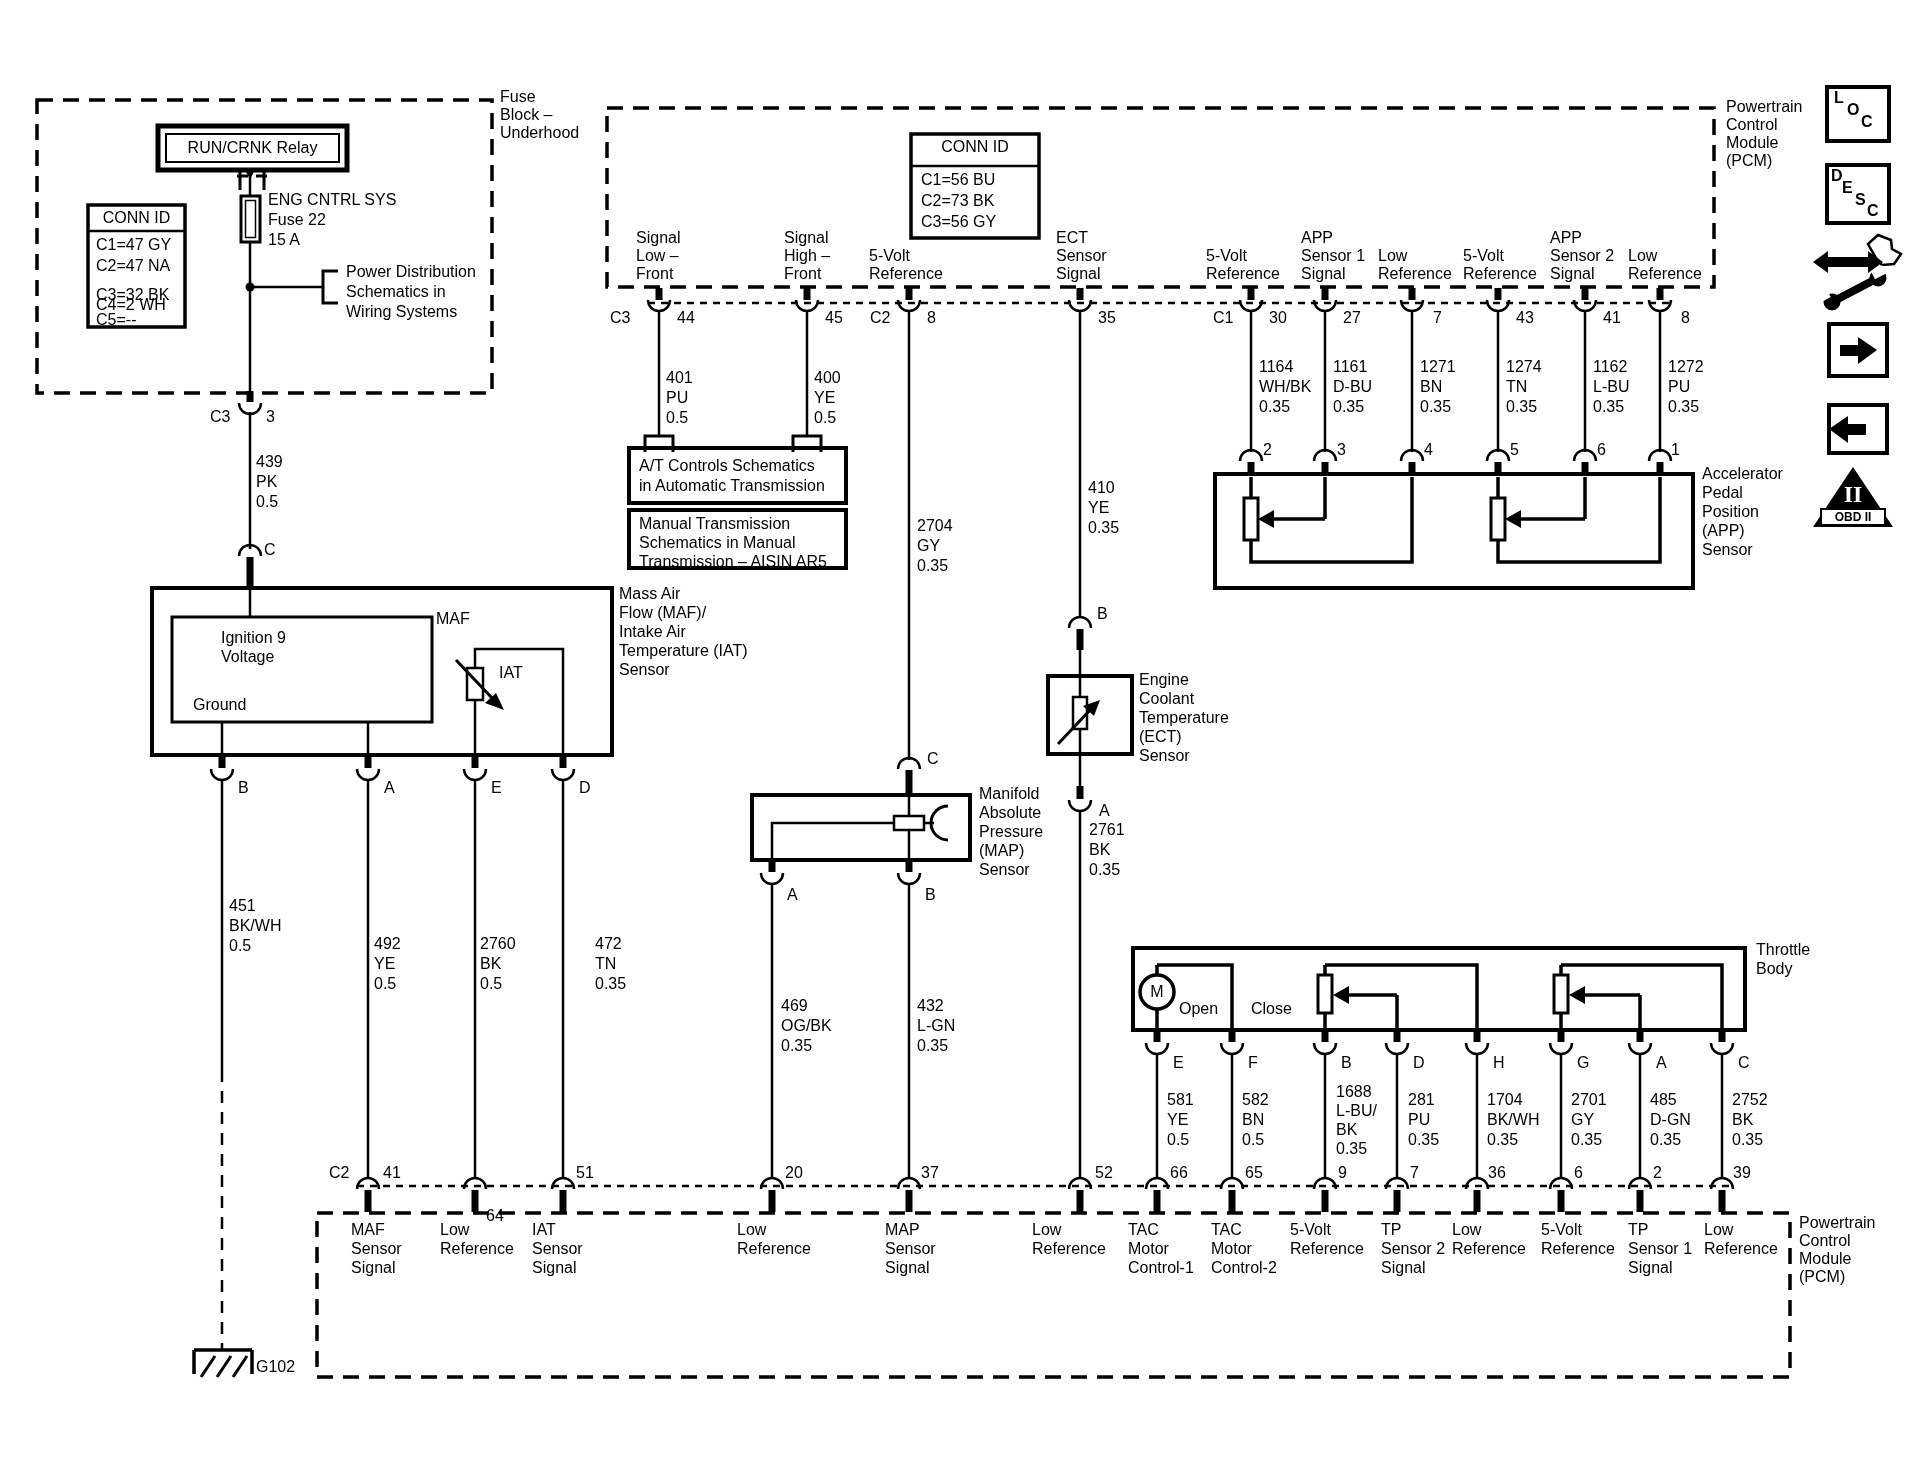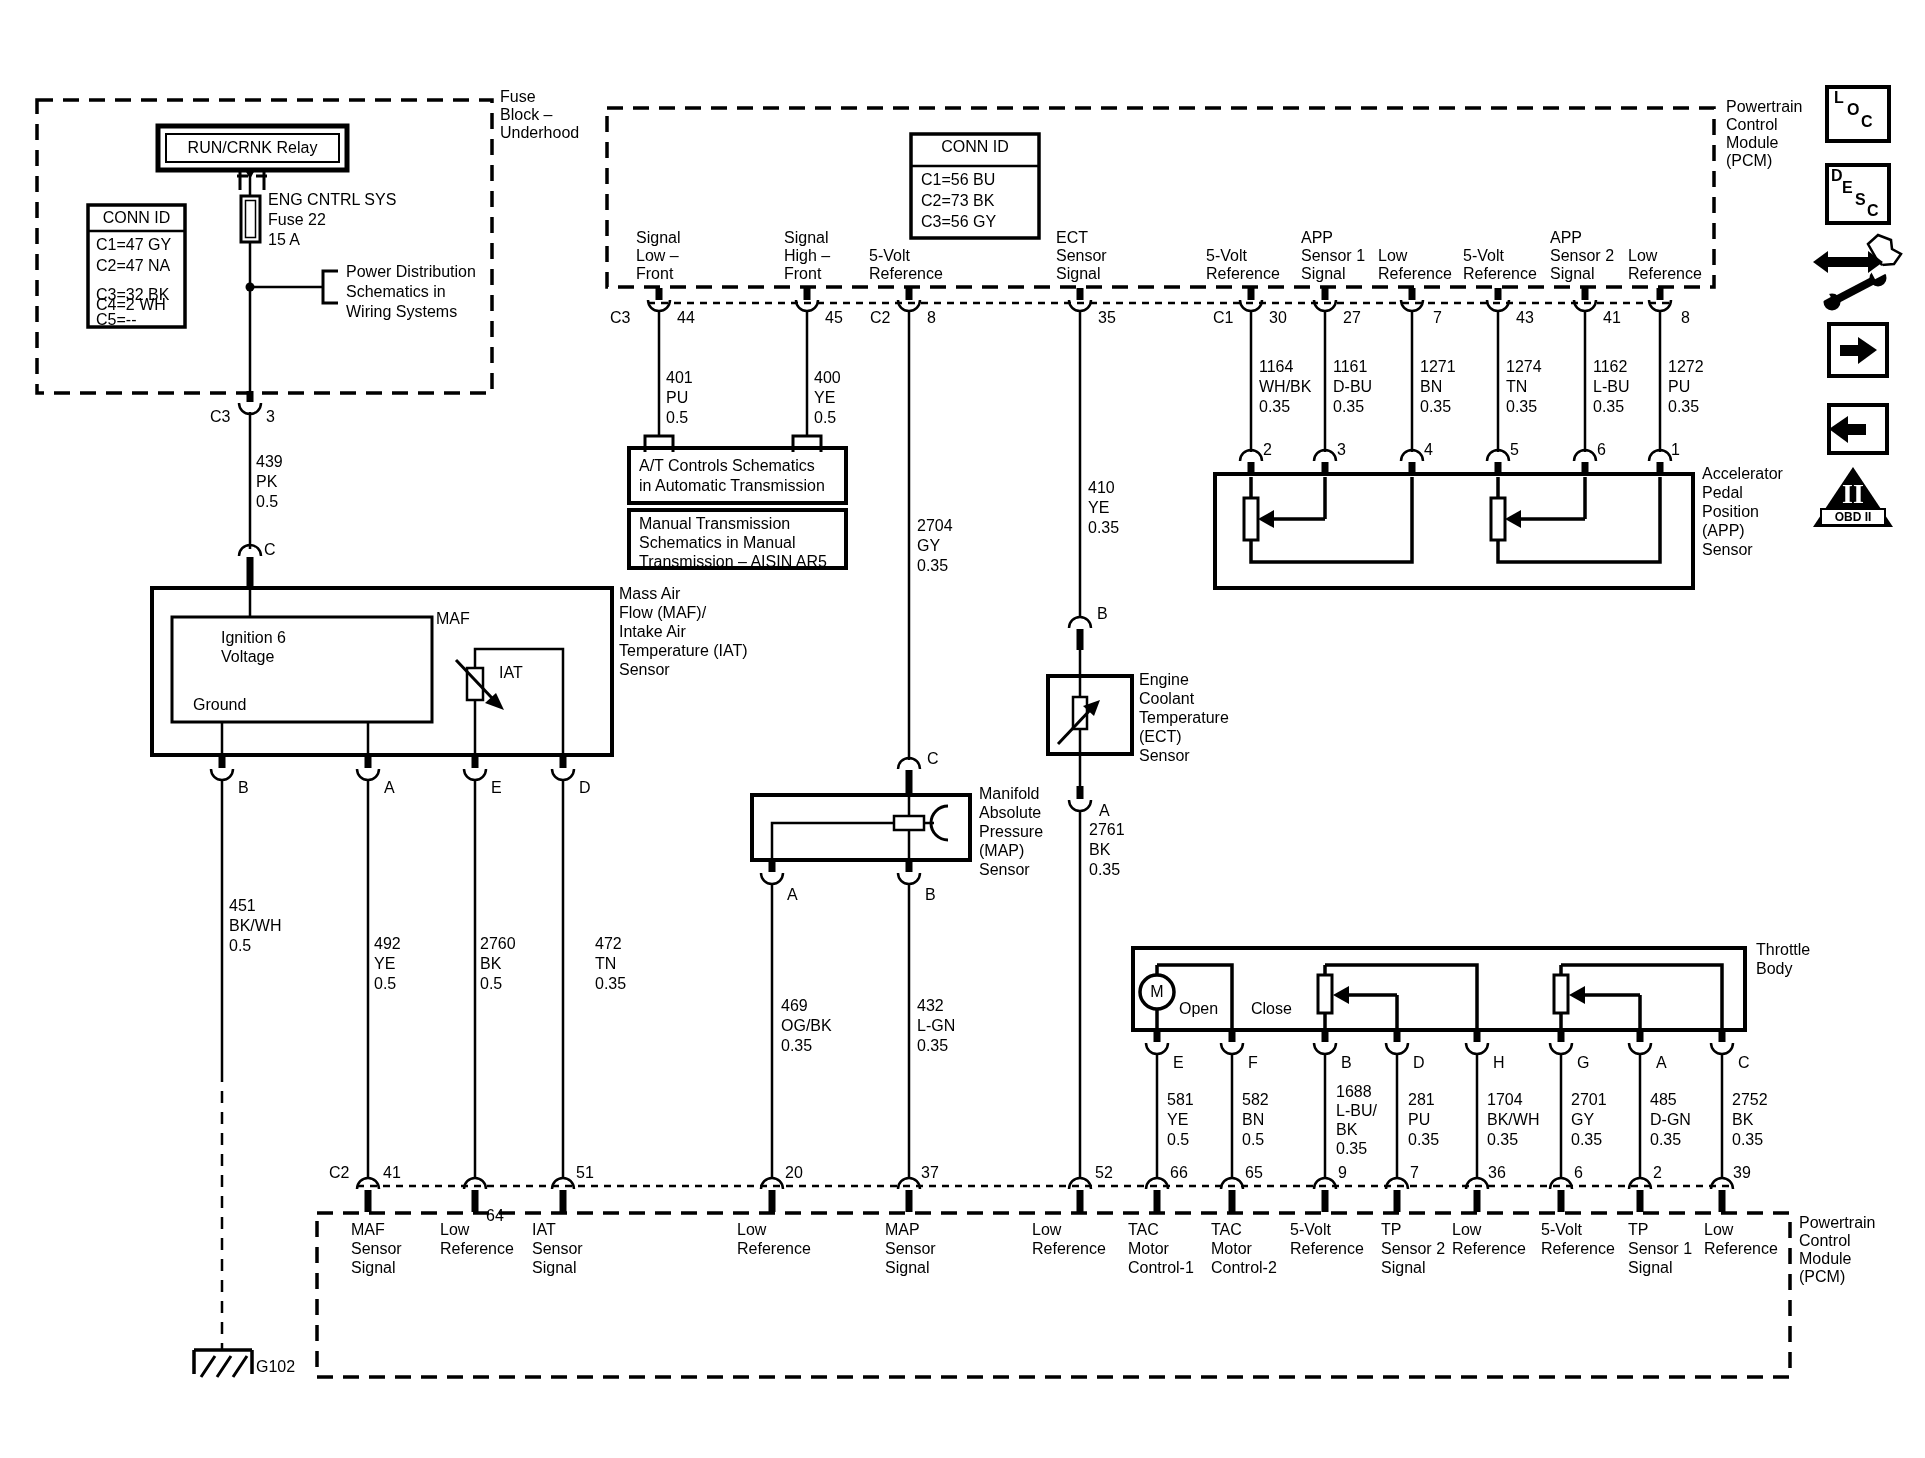--- a/index.html
+++ b/index.html
@@ -5,21 +5,21 @@
   html,body{margin:0;padding:0;background:#fff;}
   .canvas{position:relative;width:1925px;height:1458px;background:#ffffff;
           font-family:"Liberation Sans",sans-serif;color:#000;overflow:hidden;}
   .canvas svg.base{position:absolute;left:0;top:0;}
   .lbl{position:absolute;font-size:16px;line-height:18px;white-space:pre-line;color:#000;}
   .wire{line-height:20px;}
   .tight{line-height:19px;}
   .ctr{text-align:center;}
   .icon-box{position:absolute;border:4px solid #000;background:transparent;}
   .obd-ii{position:absolute;font-family:"Liberation Serif",serif;font-weight:bold;
-          font-size:28px;color:#fff;text-align:center;line-height:24px;}
+          font-size:24px;color:#fff;text-align:center;line-height:24px;}
   .obd-banner{position:absolute;font-size:12px;font-weight:bold;text-align:center;line-height:15px;}
   .icon-letter{position:absolute;font-size:16px;font-weight:bold;line-height:16px;}
 </style>
 </head>
 <body>
 
 <div class="canvas">
 
 <svg class="base" width="1925" height="1458" viewBox="0 0 1925 1458">
 
@@ -300,21 +300,21 @@
 in Automatic Transmission</div>
 <div class="lbl tight" style="left:639px;top:514px;">Manual Transmission
 Schematics in Manual
 Transmission – AISIN AR5</div>
 
 <div class="lbl tight" style="left:619px;top:584px;">Mass Air
 Flow (MAF)/
 Intake Air
 Temperature (IAT)
 Sensor</div>
-<div class="lbl tight" style="left:221px;top:628px;">Ignition 6
+<div class="lbl tight" style="left:221px;top:628px;">Ignition 9
 Voltage</div>
 <div class="lbl" style="left:193px;top:696px;">Ground</div>
 <div class="lbl" style="left:436px;top:610px;">MAF</div>
 <div class="lbl" style="left:499px;top:664px;">IAT</div>
 <div class="lbl" style="left:238px;top:779px;">B</div>
 <div class="lbl" style="left:384px;top:779px;">A</div>
 <div class="lbl" style="left:491px;top:779px;">E</div>
 <div class="lbl" style="left:579px;top:779px;">D</div>
 <div class="lbl wire" style="left:229px;top:896px;">451
 BK/WH

